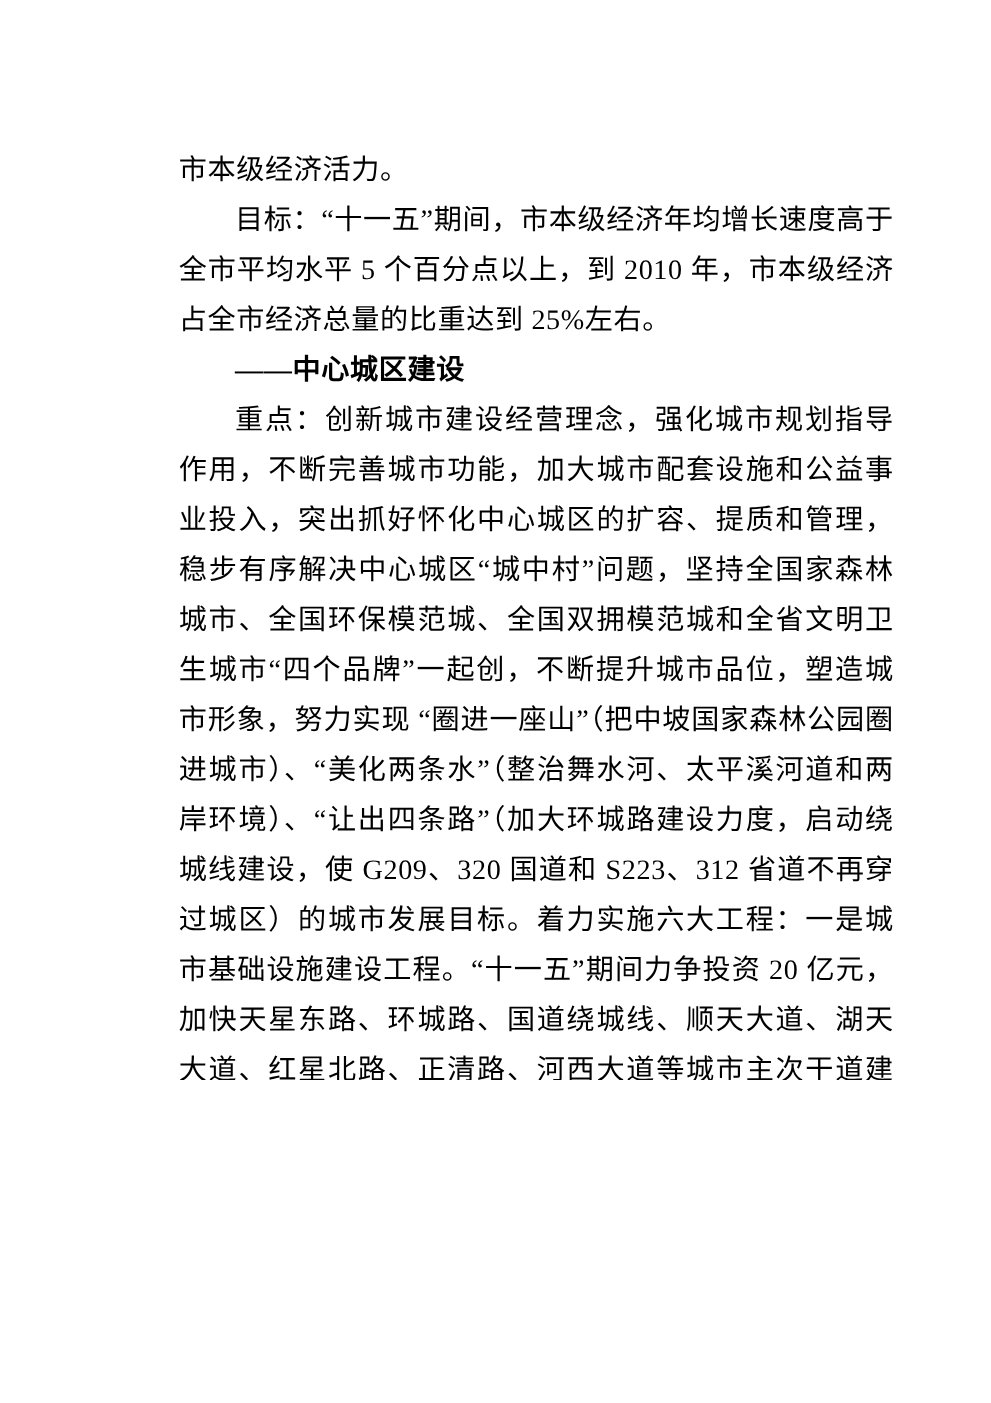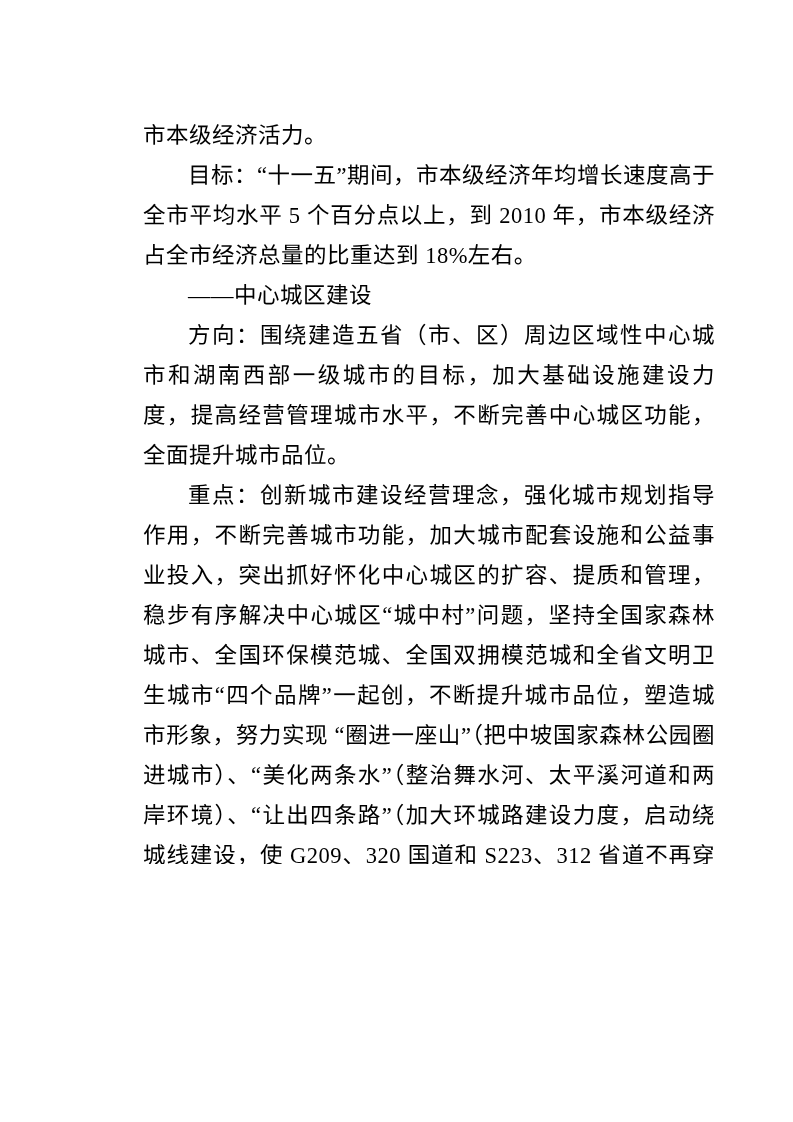--- a/index.html
+++ b/index.html
@@ -28,37 +28,36 @@
     font-size: 22.5px;
     line-height: 40px;
     text-align: justify;
     text-justify: inter-ideograph;
     letter-spacing: 0.5px;
   }
   .para.indented {
     text-indent: 2em;
   }
   .para.heading {
-    font-weight: normal;
+    font-weight: bold;
   }
   .footer {
     position: absolute;
     left: 0;
     right: 0;
     top: 1036px;
     text-align: center;
     font-size: 20px;
     line-height: 20px;
   }
 </style>
 </head>
 <body>
 
 <div class="page">
   <div class="content">
     <p class="para">市本级经济活力。</p>
-    <p class="para indented">目标：“十一五”期间，市本级经济年均增长速度高于全市平均水平 5 个百分点以上，到 2010 年，市本级经济占全市经济总量的比重达到 18%左右。</p>
+    <p class="para indented">目标：“十一五”期间，市本级经济年均增长速度高于全市平均水平 5 个百分点以上，到 2010 年，市本级经济占全市经济总量的比重达到 25%左右。</p>
     <p class="para indented heading">——中心城区建设</p>
-    <p class="para indented">方向：围绕建造五省（市、区）周边区域性中心城市和湖南西部一级城市的目标，加大基础设施建设力度，提高经营管理城市水平，不断完善中心城区功能，全面提升城市品位。</p>
     <p class="para indented">重点：创新城市建设经营理念，强化城市规划指导作用，不断完善城市功能，加大城市配套设施和公益事业投入，突出抓好怀化中心城区的扩容、提质和管理，稳步有序解决中心城区“城中村”问题，坚持全国家森林城市、全国环保模范城、全国双拥模范城和全省文明卫生城市“四个品牌”一起创，不断提升城市品位，塑造城市形象，努力实现 “圈进一座山”（把中坡国家森林公园圈进城市）、“美化两条水”（整治舞水河、太平溪河道和两岸环境）、“让出四条路”（加大环城路建设力度，启动绕城线建设，使 G209、320 国道和 S223、312 省道不再穿过城区）的城市发展目标。着力实施六大工程：一是城市基础设施建设工程。“十一五”期间力争投资 20 亿元，加快天星东路、环城路、国道绕城线、顺天大道、湖天大道、红星北路、正清路、河西大道等城市主次干道建设，全面完善城市路网结构。二是城市绿化工程。深入开展“引绿入城”和“创绿”活动，加强城市</p>
   </div>
   <div class="footer">25</div>
 </div>
 
 </body></html>

